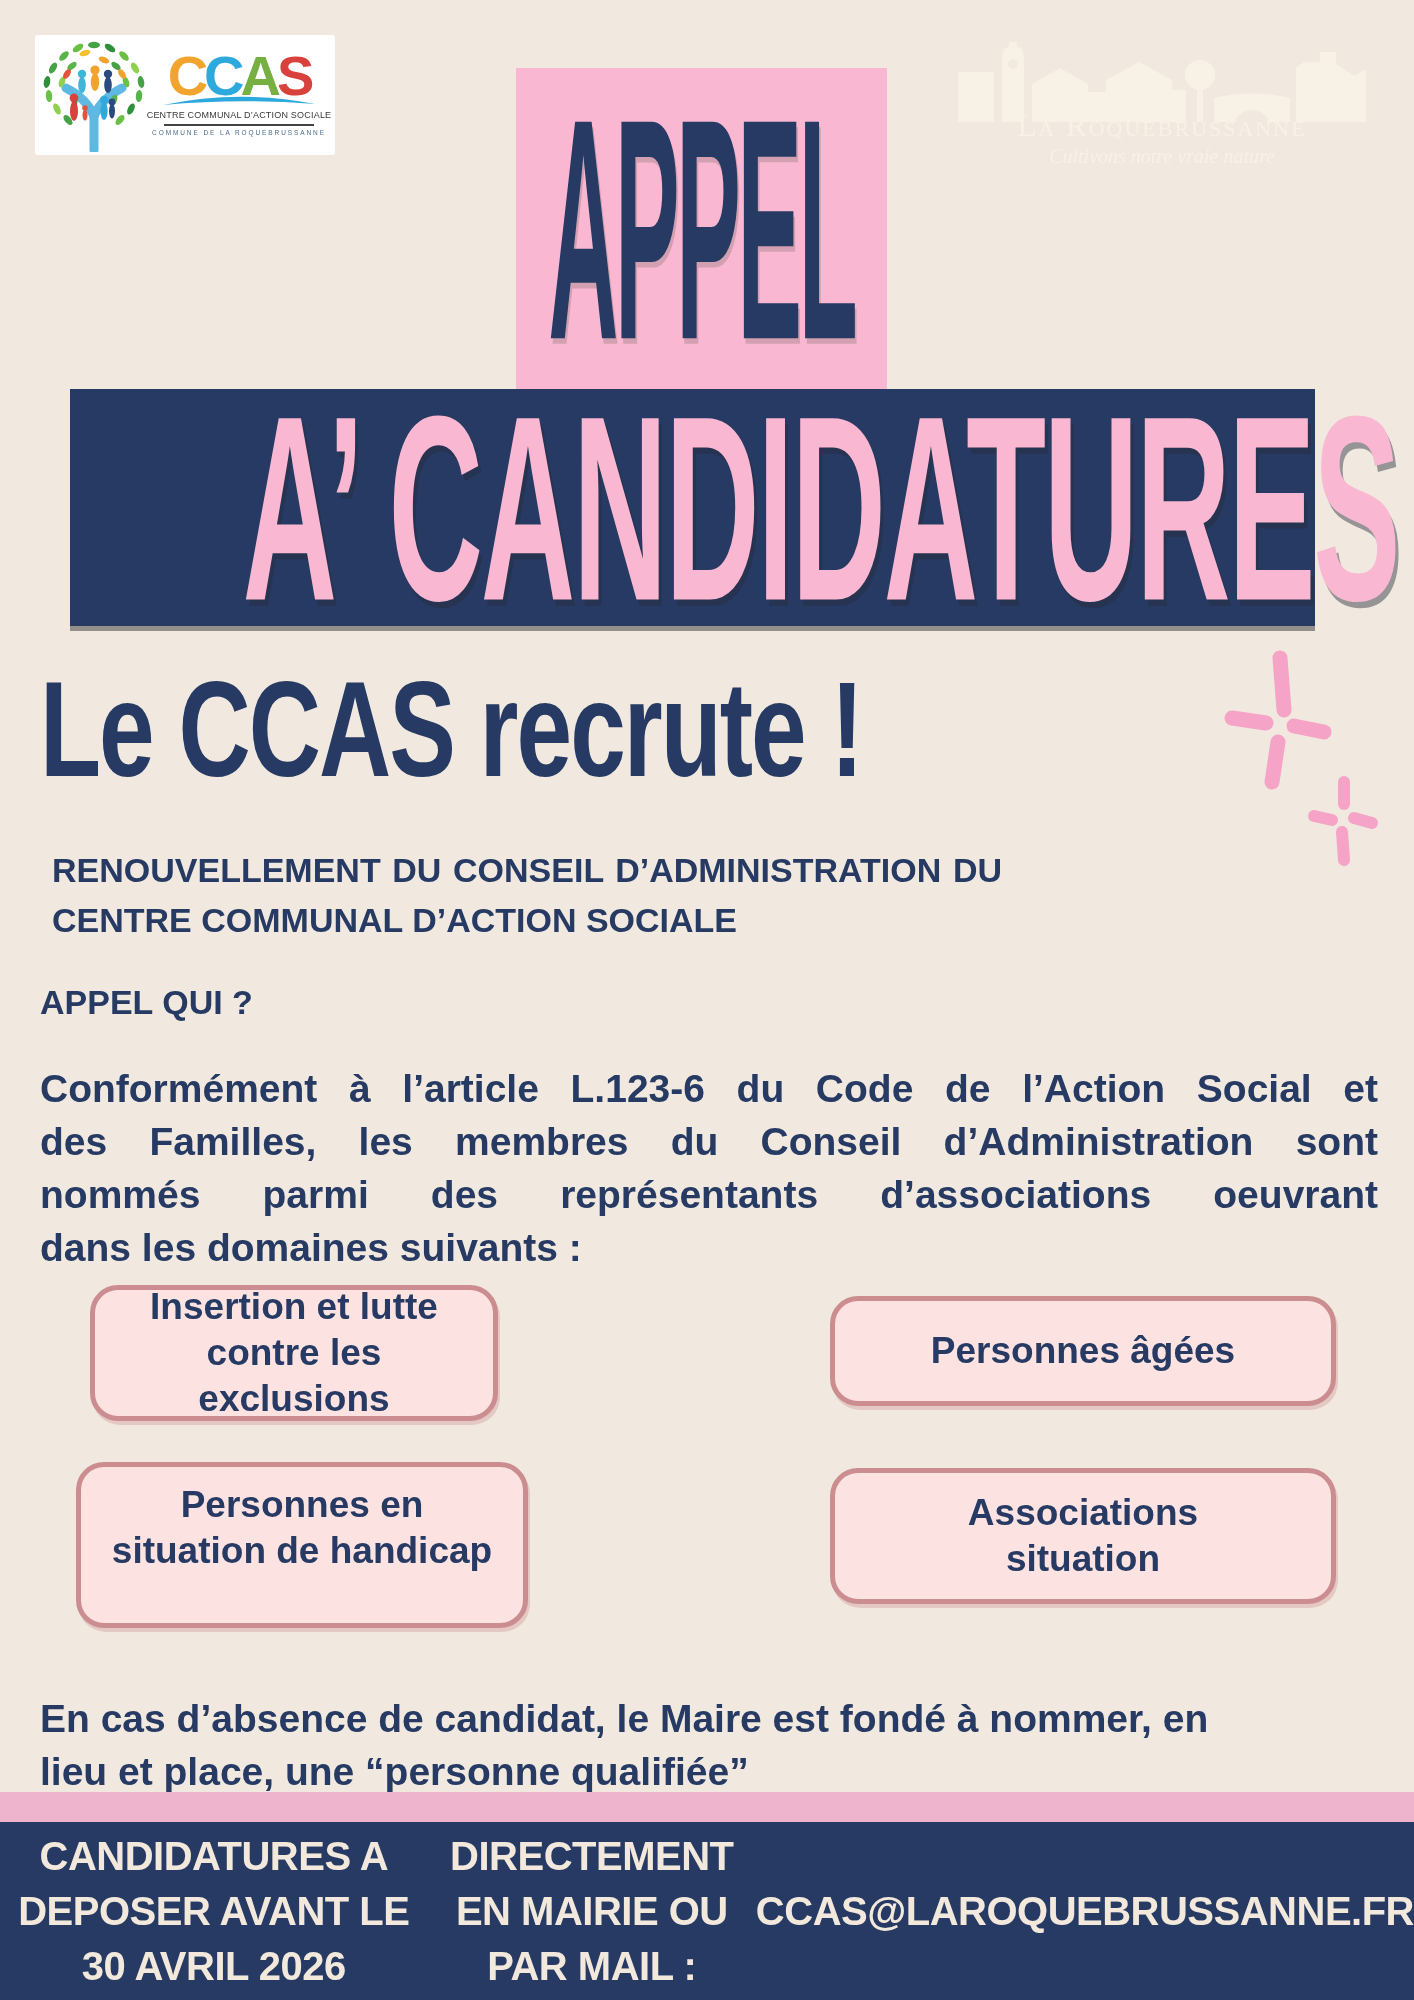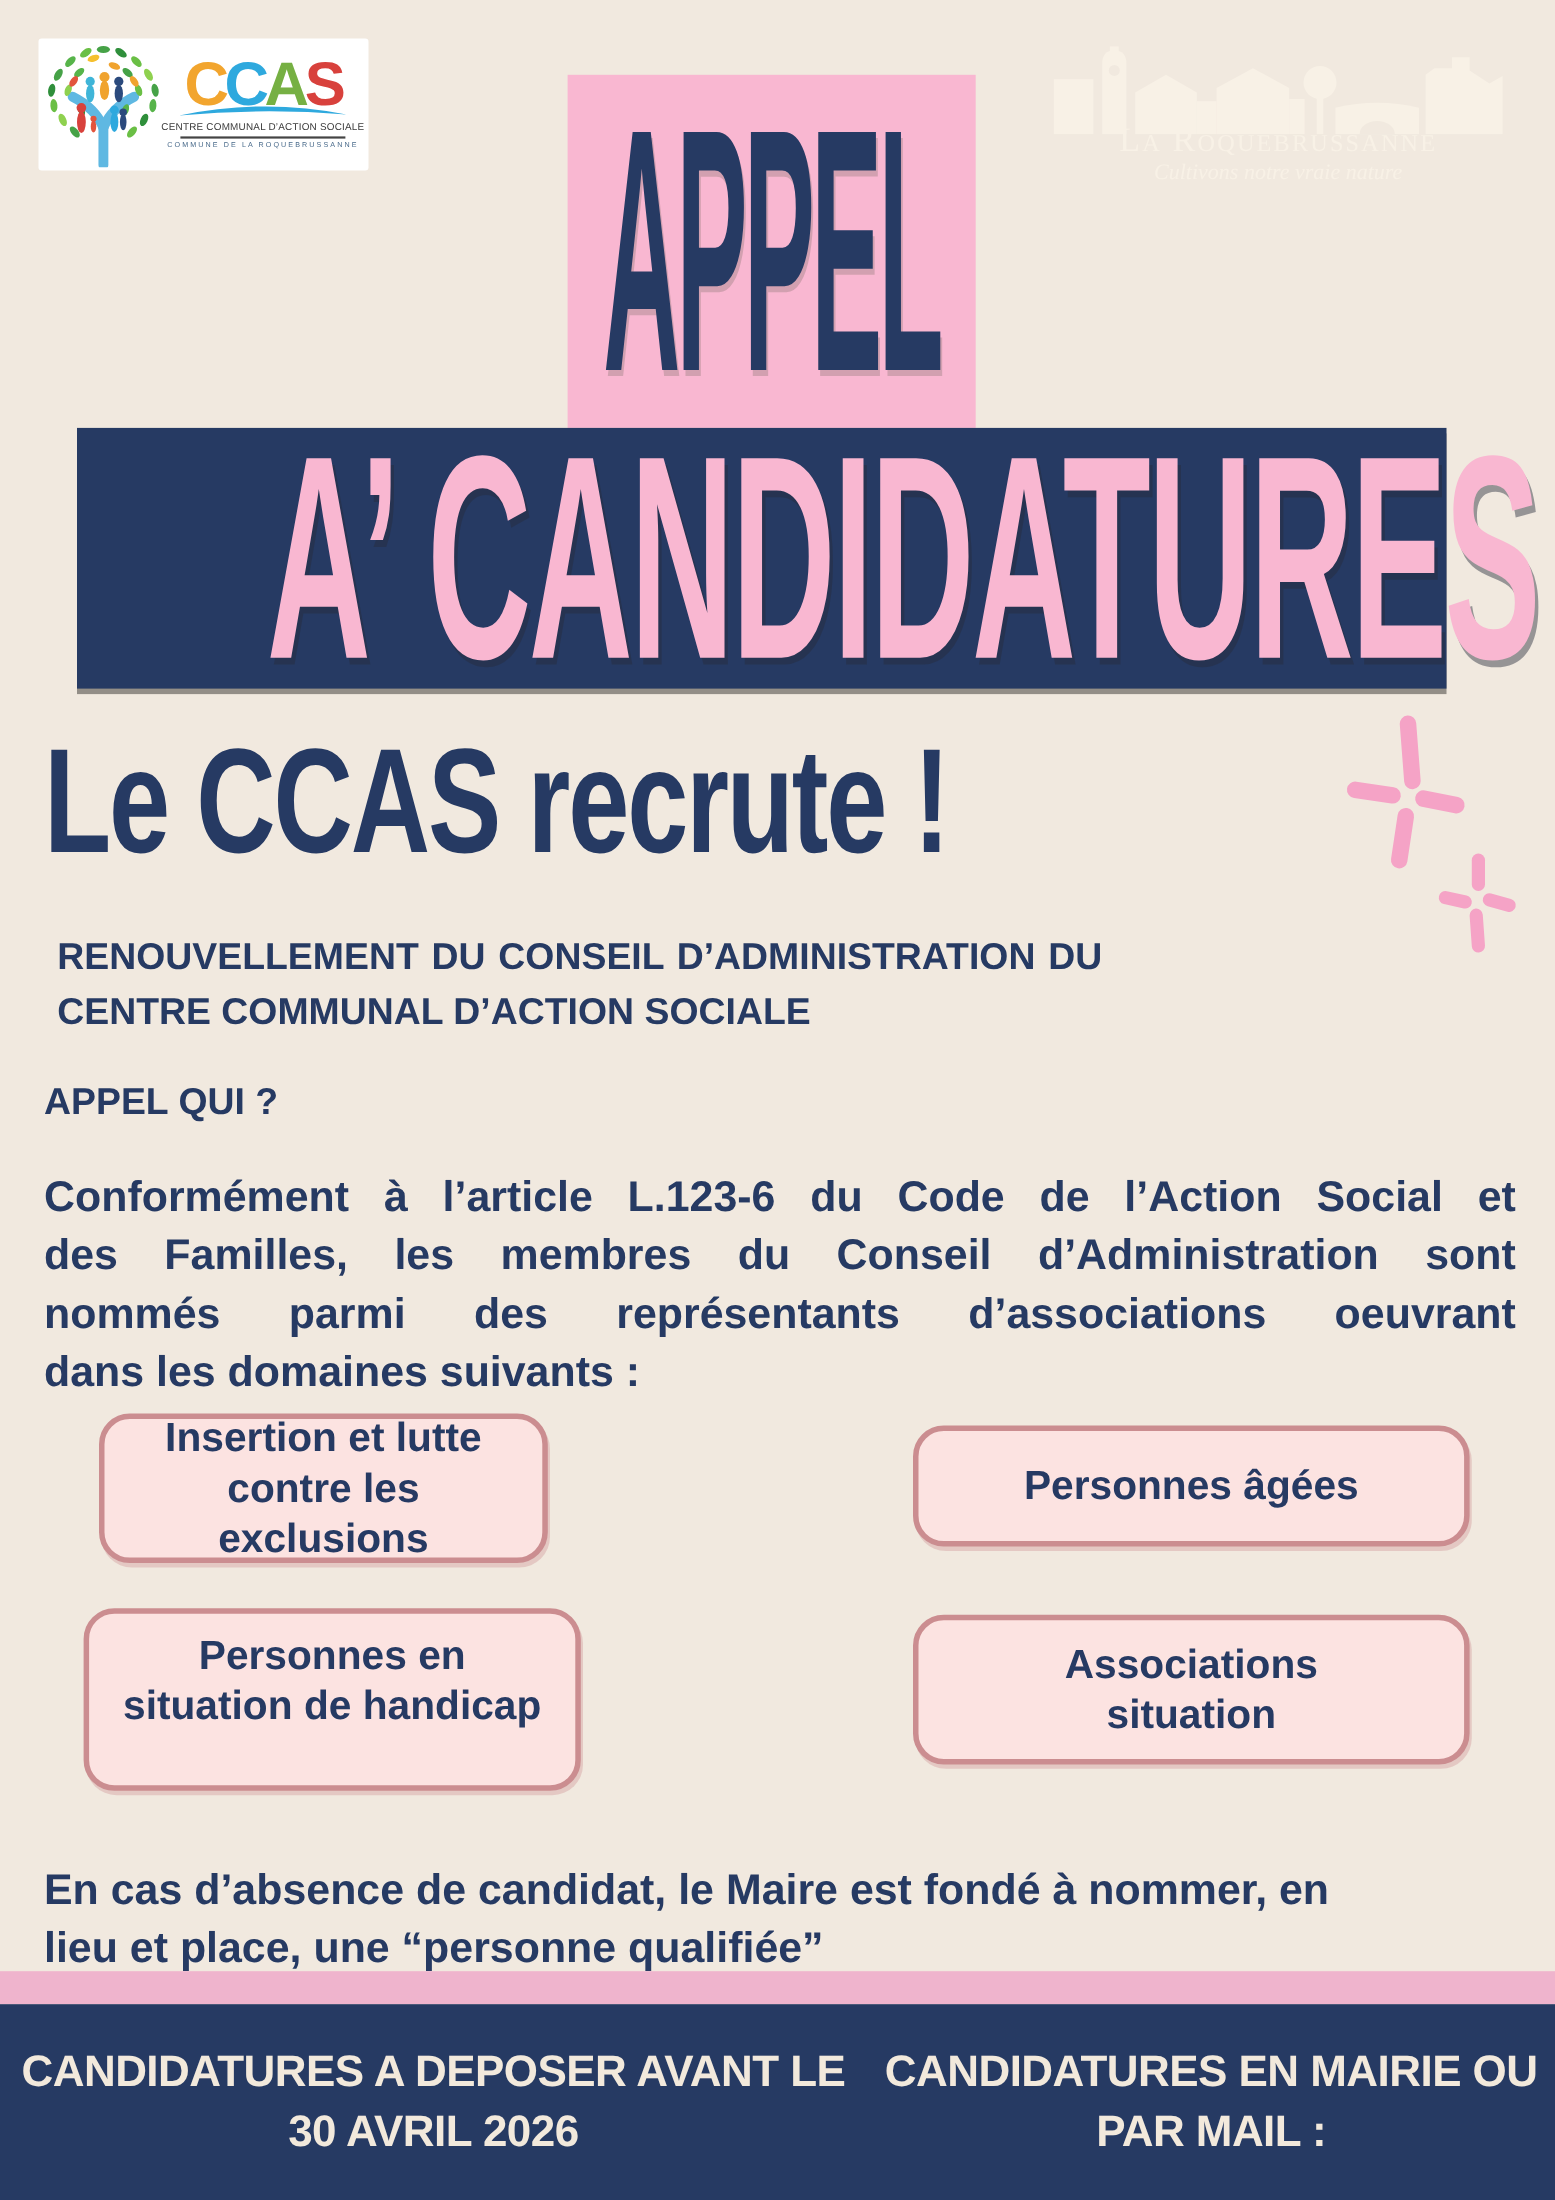--- a/index.html
+++ b/index.html
@@ -233,16 +233,17 @@
   </div>
 
   <div class="note">
     <div>En cas d’absence de candidat, le Maire est fondé à nommer, en</div>
     <div>lieu et place, une “personne qualifiée”</div>
   </div>
 
   <div class="stripe"></div>
   <div class="footer">
     <div>CANDIDATURES A DEPOSER AVANT LE 30 AVRIL 2026</div>
-    <div>CANDIDATURES EN MAIRIE OU PAR MAIL :</div>
+    <div>DIRECTEMENT EN MAIRIE OU PAR MAIL :</div>
+    <div>CCAS@LAROQUEBRUSSANNE.FR</div>
   </div>
 
 </div>
 
 </body></html>

